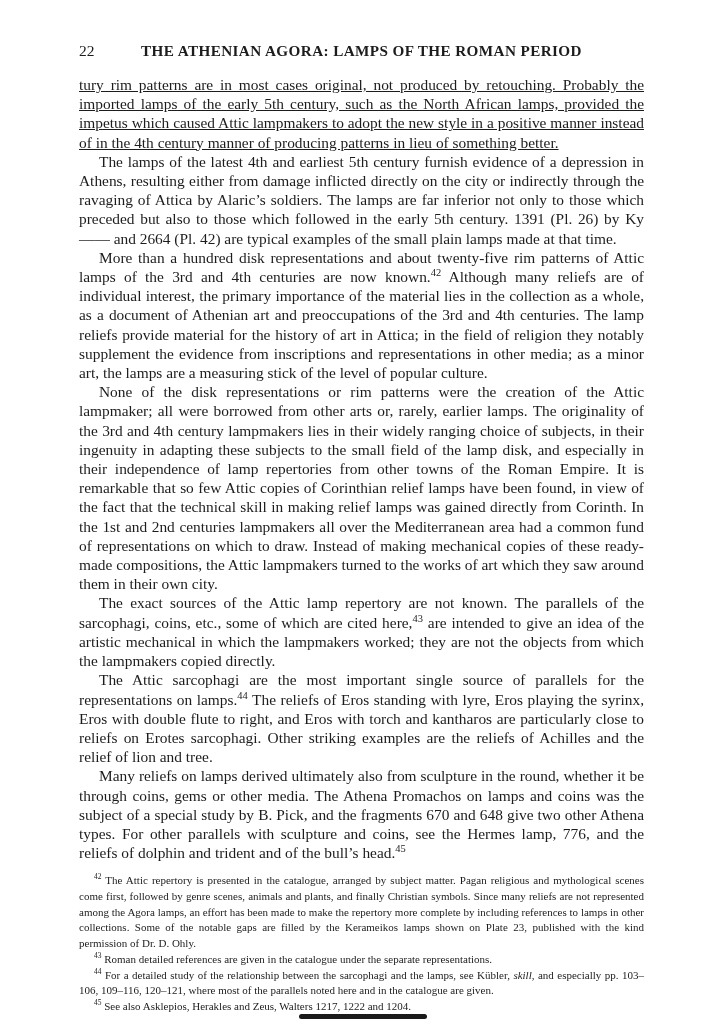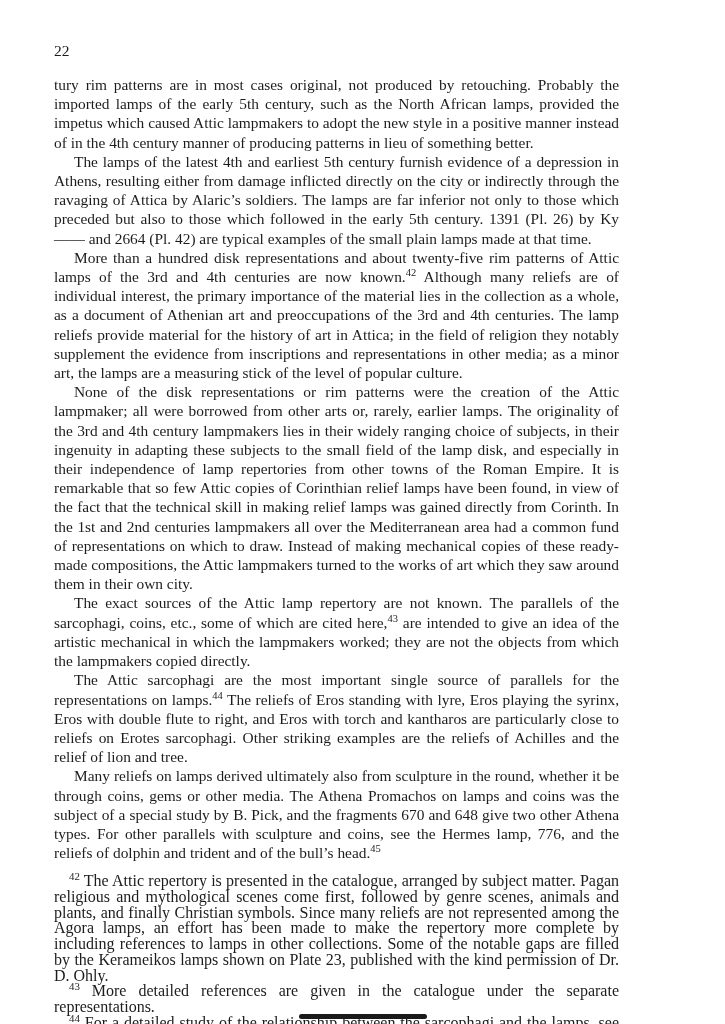--- a/index.html
+++ b/index.html
@@ -12,20 +12,21 @@
     width:725px;height:1024px;
     background:var(--paper);
     color:var(--ink);
     font-family:"Liberation Serif", serif;
     position:relative;
   }
   .page{
     box-sizing:border-box;
     width:660px;height:1024px;
     padding:42px 41px 8px 54px;
+    margin-left:25px;
   }
   .page-header{
     position:relative;
     text-align:center;
     height:20px;
     margin-bottom:13px;
   }
   .page-number{
     position:absolute;
     left:0;top:0;
@@ -38,36 +39,36 @@
     letter-spacing:0.4px;
     white-space:nowrap;
   }
   .body-para{
     margin:0;
     font-size:15.4px;
     line-height:19.2px;
     text-align:justify;
     text-indent:20px;
   }
-  .no-indent{text-indent:0;}
+  .no-indent{text-indent:0;text-decoration:underline;}
   .section-heading{
     margin:12px 0 11px 0;
     font-size:15.2px;
     font-weight:400;
     font-variant:small-caps;
     letter-spacing:1.6px;
     text-align:center;
     word-spacing:2px;
   }
   .footnotes{
     margin-top:11px;
   }
   .footnote{
     margin:0;
-    font-size:16px;
+    font-size:11px;
     line-height:15.7px;
     text-align:justify;
     text-indent:15px;
   }
   sup{
     font-size:68%;
     line-height:0;
     vertical-align:super;
   }
   .seg-b{font-weight:400;}
@@ -82,33 +83,35 @@
     background:var(--home_indicator);
   }
 </style>
 </head>
 <body>
 
 <div class="page">
 
   <div class="page-header">
     <span class="page-number">22</span>
+    <span class="running-title">THE ATHENIAN AGORA: LAMPS OF THE ROMAN PERIOD</span>
   </div>
 
   <p class="body-para no-indent"><span>tury rim patterns are in most cases original, not produced by retouching. Probably the imported lamps of the early 5th century, such as the North African lamps, provided the impetus which caused Attic lampmakers to adopt the new style in a positive manner instead of in the 4th century manner of producing patterns in lieu of something better.</span></p>
   <p class="body-para"><span>The lamps of the latest 4th and earliest 5th century furnish evidence of a depression in Athens, resulting either from damage inflicted directly on the city or indirectly through the ravaging of Attica by Alaric’s soldiers. The lamps are far inferior not only to those which preceded but also to those which followed in the early 5th century. </span><span class="seg-b">1391</span><span> (Pl. 26) by Ky—— and </span><span class="seg-b">2664</span><span> (Pl. 42) are typical examples of the small plain lamps made at that time.</span></p>
 
 
   <p class="body-para"><span>More than a hundred disk representations and about twenty-five rim patterns of Attic lamps of the 3rd and 4th centuries are now known.</span><sup class="seg-b">42</sup><span> Although many reliefs are of individual interest, the primary importance of the material lies in the collection as a whole, as a document of Athenian art and preoccupations of the 3rd and 4th centuries. The lamp reliefs provide material for the history of art in Attica; in the field of religion they notably supplement the evidence from inscriptions and representations in other media; as a minor art, the lamps are a measuring stick of the level of popular culture.</span></p>
   <p class="body-para"><span>None of the disk representations or rim patterns were the creation of the Attic lampmaker; all were borrowed from other arts or, rarely, earlier lamps. The originality of the 3rd and 4th century lampmakers lies in their widely ranging choice of subjects, in their ingenuity in adapting these subjects to the small field of the lamp disk, and especially in their independence of lamp repertories from other towns of the Roman Empire. It is remarkable that so few Attic copies of Corinthian relief lamps have been found, in view of the fact that the technical skill in making relief lamps was gained directly from Corinth. In the 1st and 2nd centuries lampmakers all over the Mediterranean area had a common fund of representations on which to draw. Instead of making mechanical copies of these ready-made compositions, the Attic lampmakers turned to the works of art which they saw around them in their own city.</span></p>
   <p class="body-para"><span>The exact sources of the Attic lamp repertory are not known. The parallels of the sarcophagi, coins, etc., some of which are cited here,</span><sup class="seg-b">43</sup><span> are intended to give an idea of the artistic mechanical in which the lampmakers worked; they are not the objects from which the lampmakers copied directly.</span></p>
   <p class="body-para"><span>The Attic sarcophagi are the most important single source of parallels for the representations on lamps.</span><sup class="seg-b">44</sup><span> The reliefs of Eros standing with lyre, Eros playing the syrinx, Eros with double flute to right, and Eros with torch and kantharos are particularly close to reliefs on Erotes sarcophagi. Other striking examples are the reliefs of Achilles and the relief of lion and tree.</span></p>
   <p class="body-para"><span>Many reliefs on lamps derived ultimately also from sculpture in the round, whether it be through coins, gems or other media. The Athena Promachos on lamps and coins was the subject of a special study by B. Pick, and the fragments </span><span class="seg-b">670</span><span> and </span><span class="seg-b">648</span><span> give two other Athena types. For other parallels with sculpture and coins, see the Hermes lamp, </span><span class="seg-b">776</span><span>, and the reliefs of dolphin and trident and of the bull’s head.</span><sup class="seg-b">45</sup></p>
 
   <div class="footnotes">
     <p class="footnote"><sup class="seg-b">42</sup><span> The Attic repertory is presented in the catalogue, arranged by subject matter. Pagan religious and mythological scenes come first, followed by genre scenes, animals and plants, and finally Christian symbols. Since many reliefs are not represented among the Agora lamps, an effort has been made to make the repertory more complete by including references to lamps in other collections. Some of the notable gaps are filled by the Kerameikos lamps shown on Plate 23, published with the kind permission of Dr. D. Ohly.</span></p>
-    <p class="footnote"><sup class="seg-b">43</sup><span> More detailed references are given in the catalogue under the separate representations.</span></p>
-    <p class="footnote"><sup class="seg-b">44</sup><span> For a detailed study of the relationship between the sarcophagi and the lamps, see Kübler, </span><span class="seg-i">small</span><span>, and especially pp. 103–106, 109–116, 120–121, where most of the parallels noted here and in the catalogue are given.</span></p>
+    <p class="footnote"><sup class="seg-b">43</sup><span> Roman detailed references are given in the catalogue under the separate representations.</span></p>
+    <p class="footnote"><sup class="seg-b">44</sup><span> For a detailed study of the relationship between the sarcophagi and the lamps, see Kübler, </span><span class="seg-i">skill</span><span>, and especially pp. 103–106, 109–116, 120–121, where most of the parallels noted here and in the catalogue are given.</span></p>
+    <p class="footnote"><sup class="seg-b">45</sup><span> See also Asklepios, Herakles and Zeus, Walters 1217, 1222 and 1204.</span></p>
   </div>
 
 </div>
 
 <div class="home-indicator"></div>
 
 </body></html>

